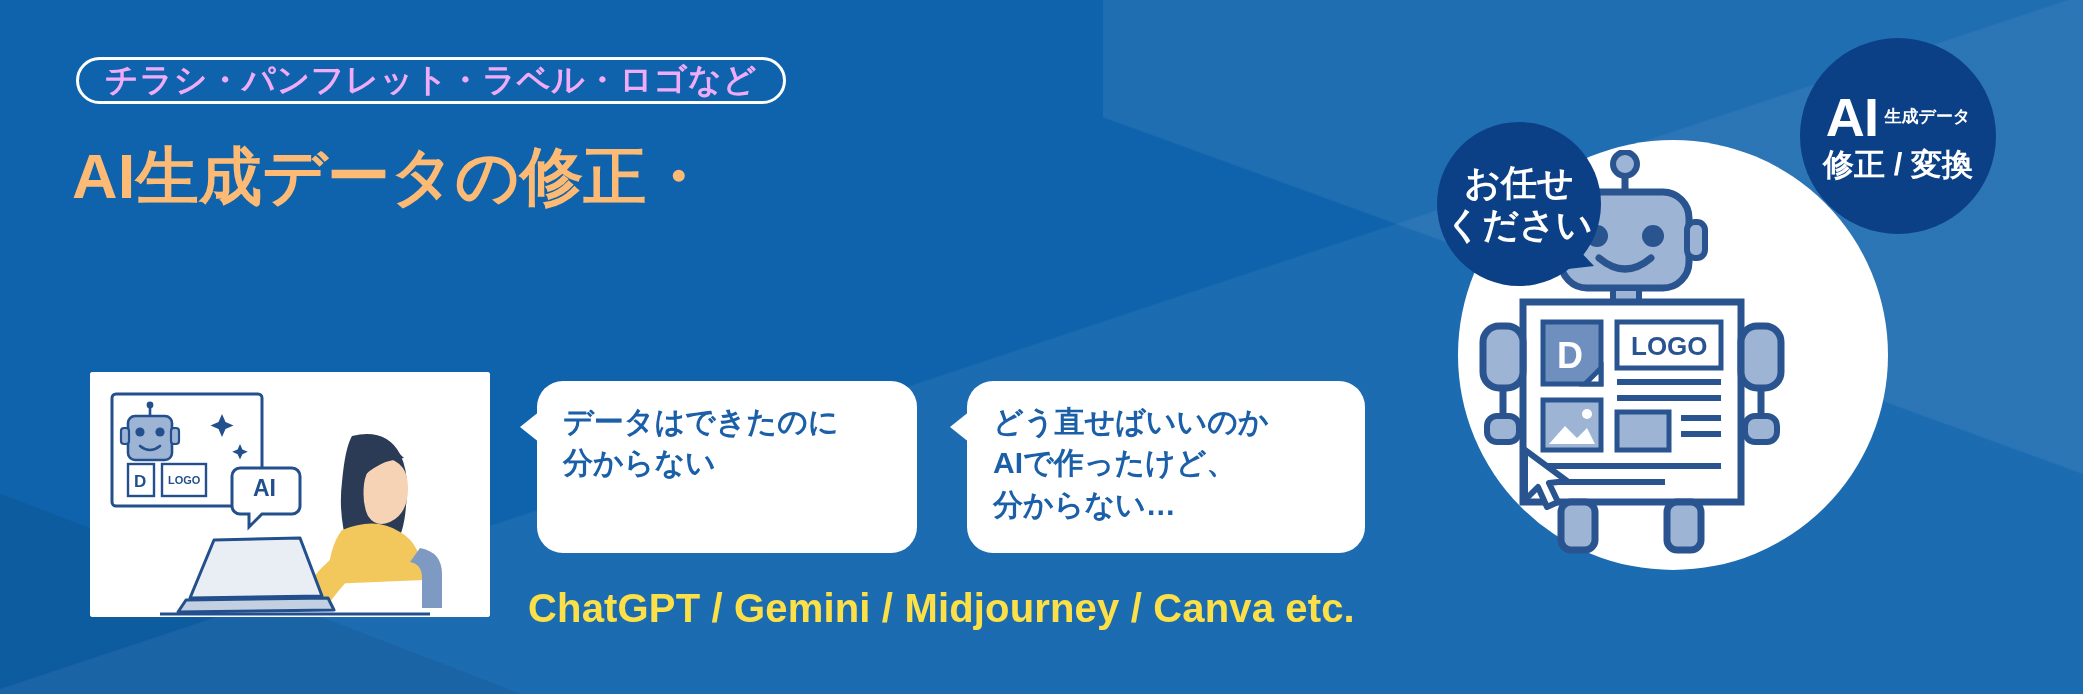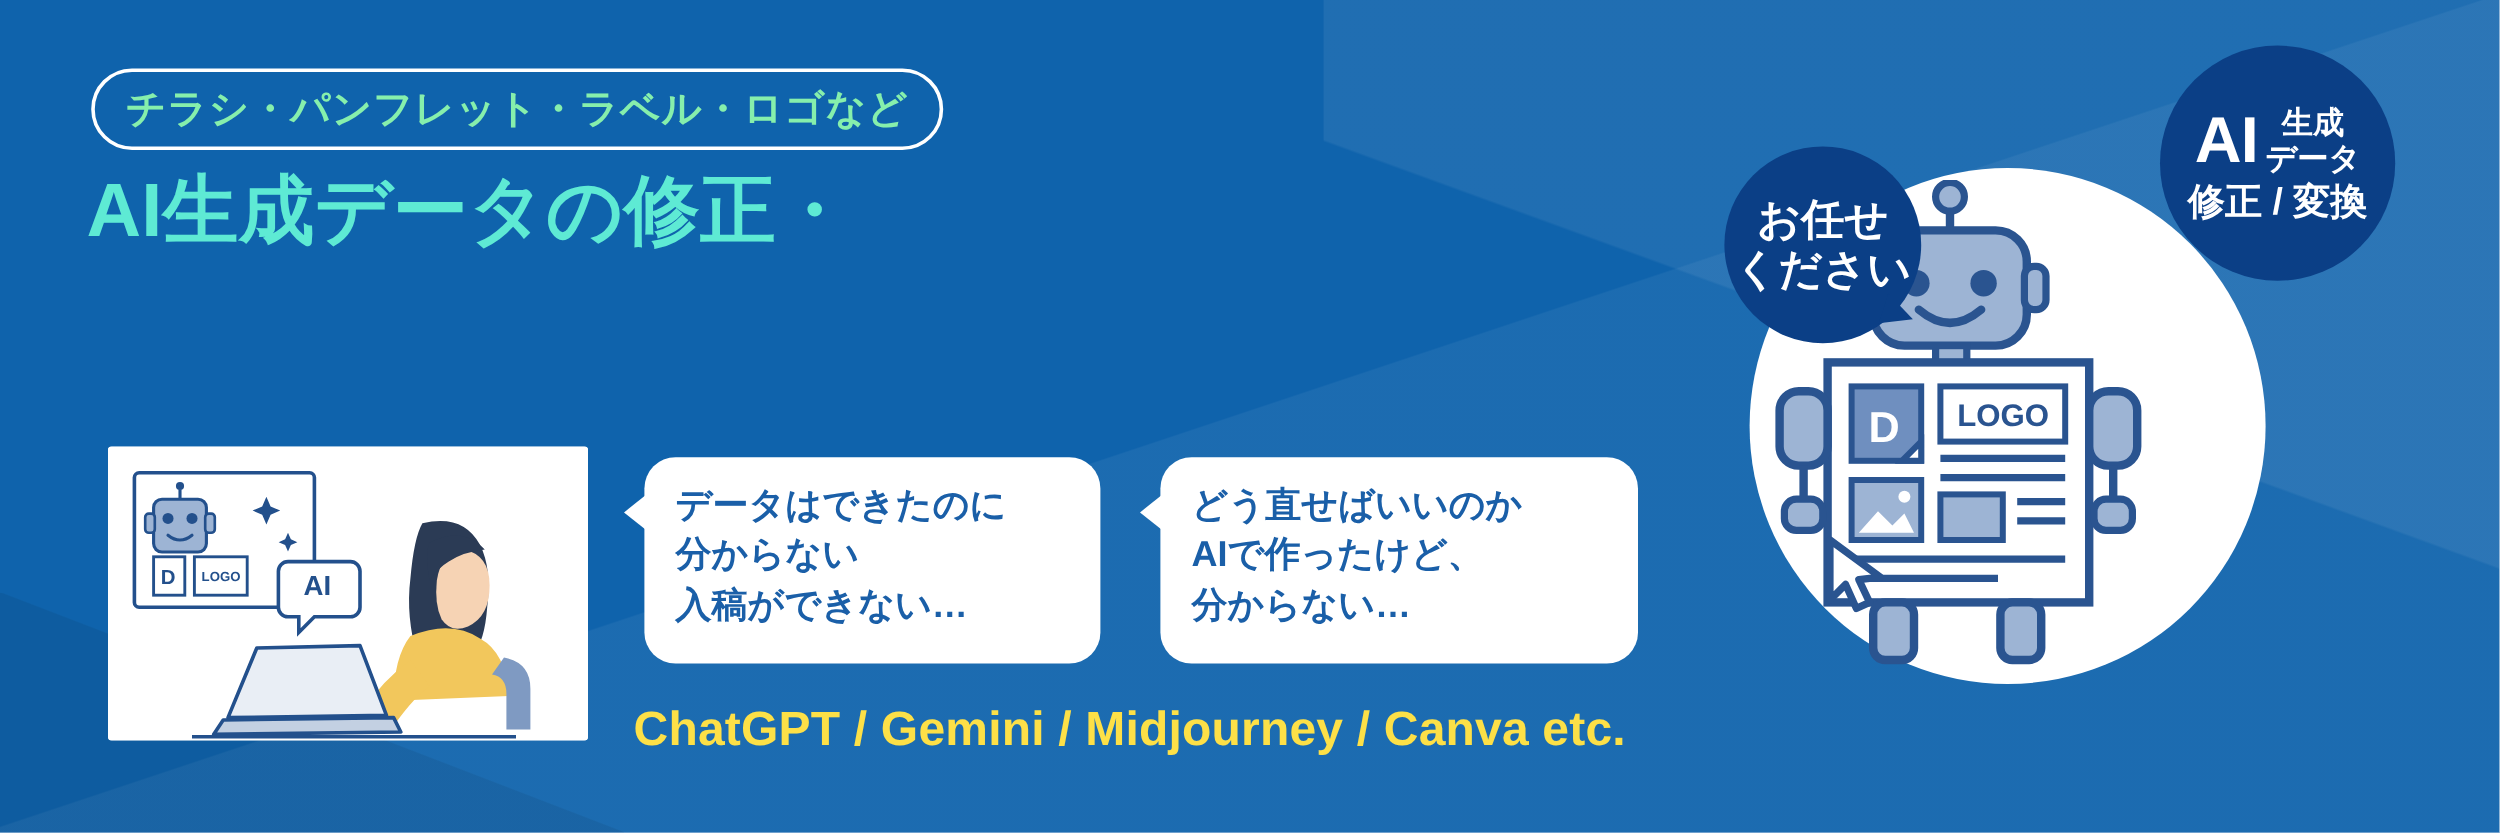--- a/index.html
+++ b/index.html
@@ -24,30 +24,30 @@
     position:absolute;left:0;bottom:0;width:520px;height:200px;
     background:linear-gradient(to top right, rgba(0,0,0,.07) 0%, rgba(0,0,0,.07) 50%, rgba(0,0,0,0) 50.3%);
     pointer-events:none;
   }
 
   
   .left{position:absolute;left:0;top:0;width:1180px;height:694px;}
 
   .pill{
     position:absolute;left:76px;top:57px;
-    height:68px;box-sizing:border-box;
+    height:47px;box-sizing:border-box;
     border:3px solid #ffffff;border-radius:34px;
     display:flex;align-items:center;padding:0 26px;
-    color:#86efac;font-size:33px;font-weight:700;letter-spacing:.02em;
+    color:#f0abfc;font-size:33px;font-weight:700;letter-spacing:.02em;
     white-space:nowrap;
   }
 
   .headline{
     position:absolute;left:72px;top:140px;
-    color:#5eead4;font-weight:800;font-size:63px;line-height:1.17;
+    color:#fdba74;font-weight:800;font-size:63px;line-height:1.17;
     letter-spacing:.005em;white-space:nowrap;
   }
   .headline .l2{display:block;}
 
   
   .illus-card{
     position:absolute;left:90px;top:372px;width:400px;height:245px;
     background:#ffffff;border-radius:3px;overflow:hidden;
   }
 
@@ -91,21 +91,21 @@
     border-left:26px solid #0b3f86;border-top:14px solid transparent;
     border-bottom:12px solid transparent;transform:rotate(18deg);
   }
   #cb-right{
     left:1800px;top:38px;width:196px;height:196px;
   }
   #cb-right .ai{
     font-size:54px;font-weight:800;line-height:1;letter-spacing:-.01em;
   }
   #cb-right .row1{display:flex;align-items:center;gap:6px;margin-bottom:4px;}
-  #cb-right .stack{display:flex;flex-direction:column;font-size:26px;line-height:1.16;font-weight:700;}
+  #cb-right .stack{display:flex;flex-direction:row;font-size:17px;line-height:1.16;font-weight:700;}
   #cb-right .row2{font-size:31px;font-weight:800;line-height:1.1;}
 
   
   .robot{position:absolute;left:1465px;top:150px;width:420px;height:420px;}
 </style>
 </head>
 <body>
 
 <div class="banner">
 
@@ -168,21 +168,20 @@
         <path d="M96 228 l142 -2 6 12 -156 2 z" fill="#c3d0e2" stroke="#23508c" stroke-width="3" stroke-linejoin="round"></path>
 
         <line x1="70" y1="242" x2="340" y2="242" stroke="#23508c" stroke-width="3"></line>
       </svg>
     </div>
 
     <div class="bubble" id="bubble1">
       <span class="tail"></span>
       <div>データはできたのに</div>
       <div>分からない</div>
-      <div>入稿ができない…</div>
     </div>
 
     <div class="bubble" id="bubble2">
       <span class="tail"></span>
       <div>どう直せばいいのか</div>
       <div>AIで作ったけど、</div>
       <div>分からない…</div>
     </div>
 
     <div class="tools">ChatGPT / Gemini / Midjourney / Canva etc.</div>

